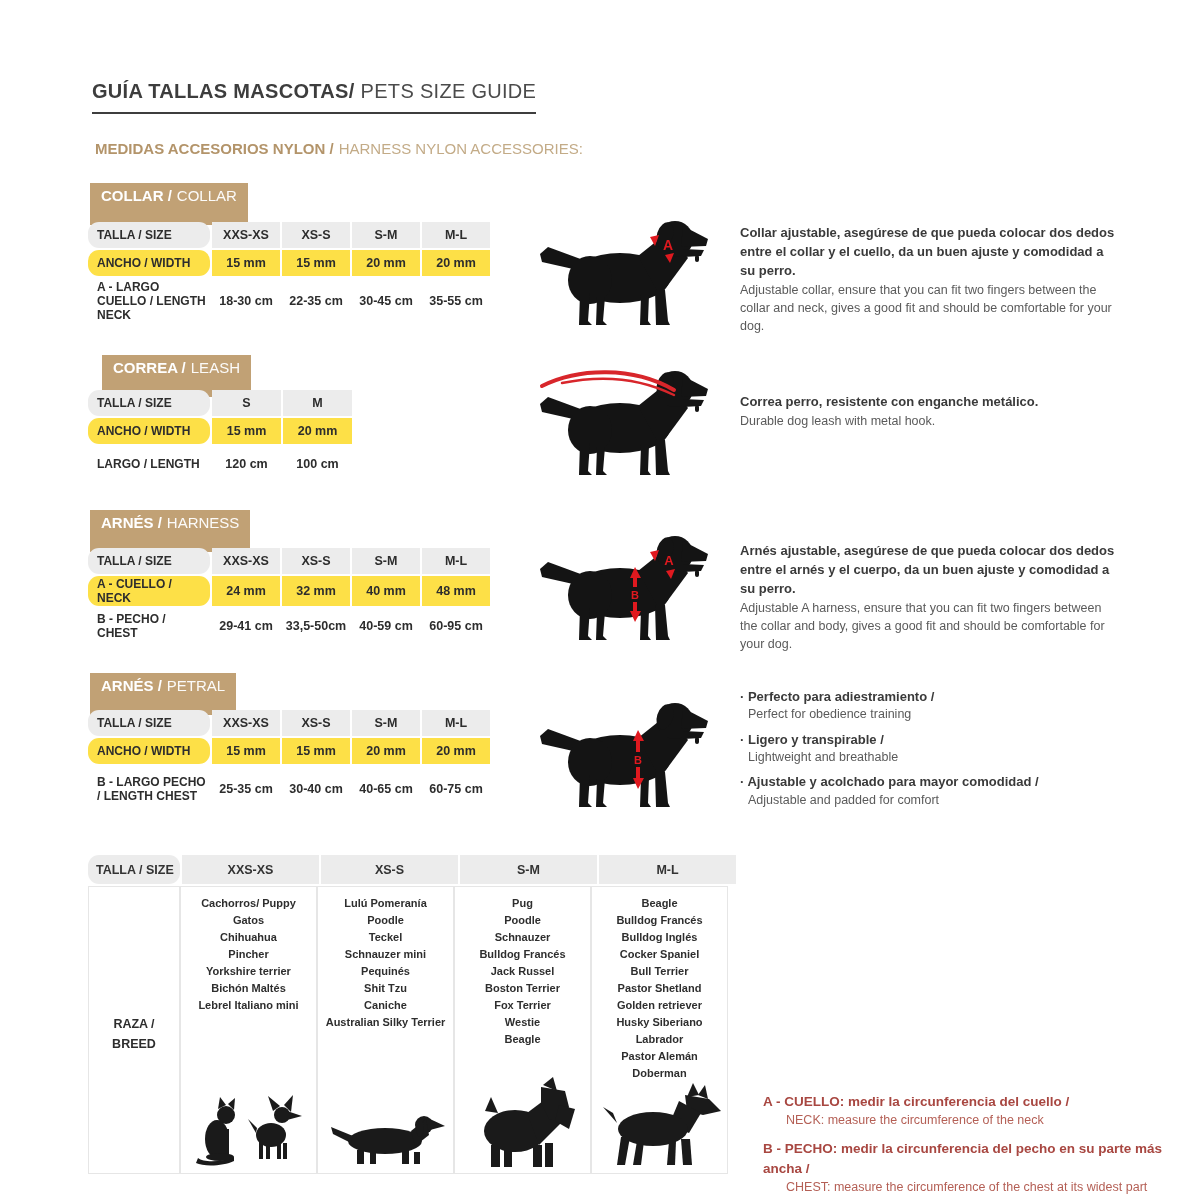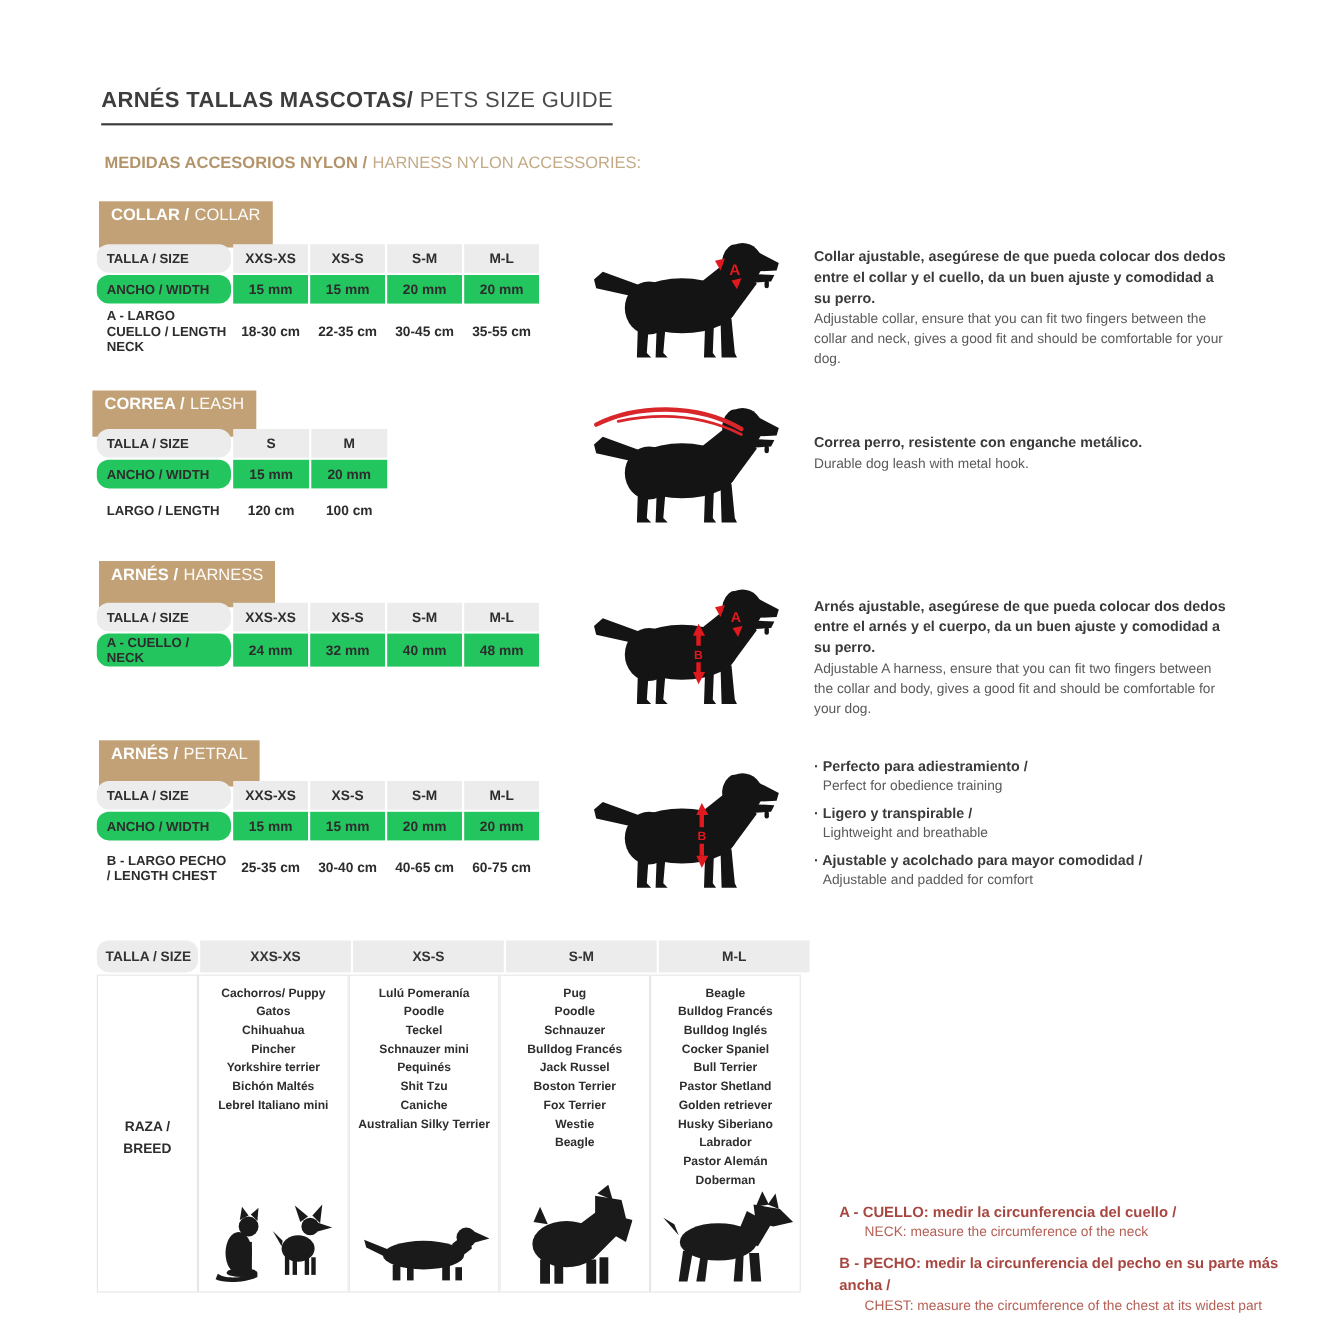--- a/index.html
+++ b/index.html
@@ -26,21 +26,21 @@
 
   
   .tbl { display:grid; row-gap:2px; font-size:12.5px; color:#2d2d2d; }
   .row { display:grid; column-gap:2px; }
   .cols5 { grid-template-columns:122px 68px 68px 68px 68px; }
   .cols3 { grid-template-columns:122px 69px 69px; }
   .cell { display:flex; align-items:center; justify-content:center; text-align:center;
           font-weight:700; min-height:24px; padding:1px 2px; }
   .cell.lbl { justify-content:flex-start; text-align:left; padding-left:9px; font-size:12px;border-radius:11px; }
   .r-head .cell { background:#ececec; }
-  .r-gray .cell { background:#22c55e; }
+  .r-gray .cell { background:#fde047; }
   .r-white .cell { background:#ffffff; }
   .h-md .cell { min-height:33px; }
   .h-lg .cell { min-height:44px; }
 
   
   .desc { width:382px; line-height:1.45; }
   .desc .es { font-weight:700; color:#3a3a3a; font-size:13px; }
   .desc .en { font-weight:400; color:#5a5a5a; font-size:12.5px; }
 
   
@@ -92,21 +92,21 @@
         <polygon points="42,81 52,81 50,109 54,113 41,113"></polygon>
         <polygon points="59,85 67,85 65,109 69,113 58,113"></polygon>
       </g>
     </g>
   </defs>
 </svg>
 
 <div class="page">
 
   <div class="abs title">
-    <span class="es">ARNÉS TALLAS MASCOTAS/</span><span class="en">PETS SIZE GUIDE</span>
+    <span class="es">GUÍA TALLAS MASCOTAS/</span><span class="en">PETS SIZE GUIDE</span>
   </div>
 
   <div class="abs subtitle">
     <span class="es">MEDIDAS ACCESORIOS NYLON /</span><span class="en">HARNESS NYLON ACCESSORIES:</span>
   </div>
 
   <div class="abs" style="left:90px; top:183px;">
     <div class="bar">
       <span class="es">COLLAR /</span><span class="en">COLLAR</span>
     </div>
@@ -143,21 +143,21 @@
       <text x="130" y="38" font-size="14" font-weight="bold" text-anchor="middle" font-family="inherit">A</text>
       <polygon points="127,43 136,41 132,51"></polygon>
     </g>
   </svg>
 
   <div class="abs desc" style="left:740px; top:224px;">
     <div class="es">Collar ajustable, asegúrese de que pueda colocar dos dedos entre el collar y el cuello, da un buen ajuste y comodidad a su perro.</div>
     <div class="en">Adjustable collar, ensure that you can fit two fingers between the collar and neck, gives a good fit and should be comfortable for your dog.</div>
   </div>
 
-  <div class="abs" style="left:84px; top:355px;">
+  <div class="abs" style="left:102px; top:355px;">
     <div class="bar">
       <span class="es">CORREA /</span><span class="en">LEASH</span>
     </div>
   </div>
 
   <div class="abs tbl" style="left:88px; top:390px;">
     <div class="row cols3 r-head">
       <div class="cell lbl">TALLA / SIZE</div>
       <div class="cell">S</div>
       <div class="cell">M</div>
@@ -198,20 +198,27 @@
       <div class="cell">XS-S</div>
       <div class="cell">S-M</div>
       <div class="cell">M-L</div>
     </div>
     <div class="row cols5 r-gray">
       <div class="cell lbl">A - CUELLO / NECK</div>
       <div class="cell">24 mm</div>
       <div class="cell">32 mm</div>
       <div class="cell">40 mm</div>
       <div class="cell">48 mm</div>
+    </div>
+    <div class="row cols5 r-white h-md">
+      <div class="cell lbl">B - PECHO / CHEST</div>
+      <div class="cell">29-41 cm</div>
+      <div class="cell">33,5-50cm</div>
+      <div class="cell">40-59 cm</div>
+      <div class="cell">60-95 cm</div>
     </div>
   </div>
 
   <svg class="abs" style="left:538px; top:527px;" width="172" height="116" viewBox="0 0 172 116">
     <use href="#dog"></use>
     <g fill="#e0191f">
       <polygon points="112,25 121,23 117,34"></polygon>
       <text x="131" y="38" font-size="13" font-weight="bold" text-anchor="middle" font-family="inherit">A</text>
       <polygon points="128,44 137,42 133,52"></polygon>
       <polygon points="97,40 92,51 103,51"></polygon>

